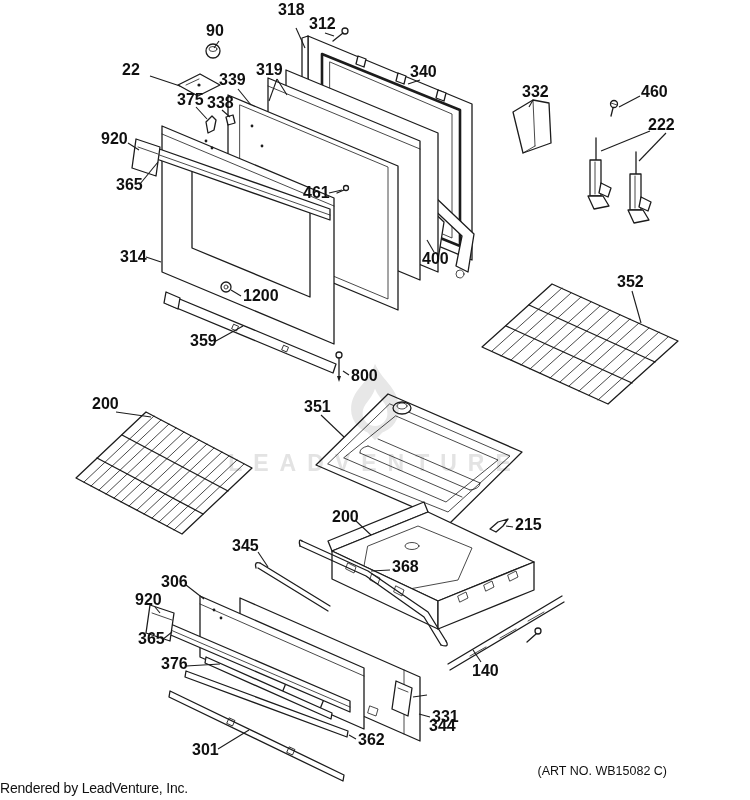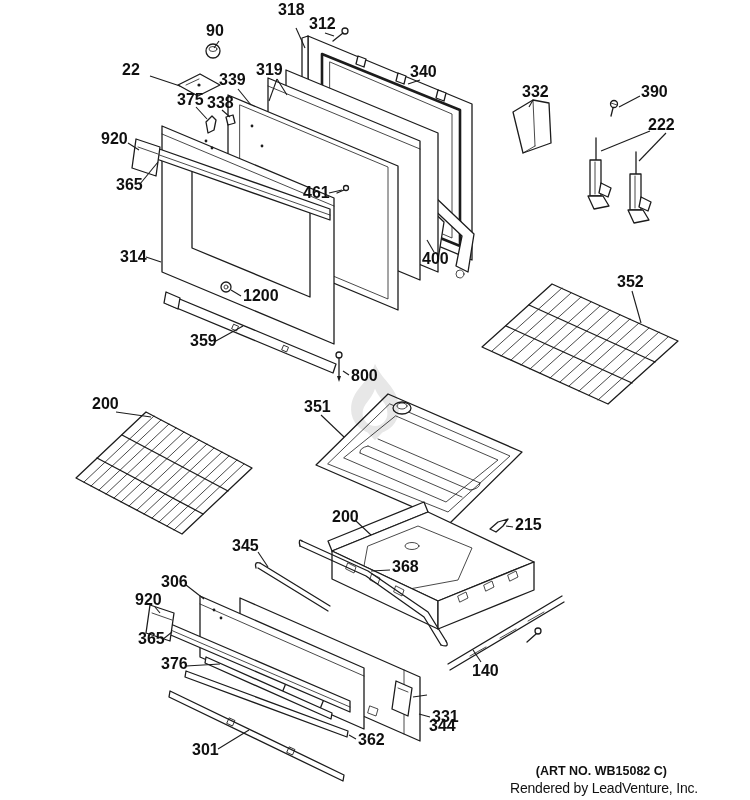--- a/index.html
+++ b/index.html
@@ -9,22 +9,22 @@
   .ln{stroke:#1c1c1c;stroke-width:1.3;fill:none;stroke-linejoin:round;stroke-linecap:round;}
   .wh{stroke:#1c1c1c;stroke-width:1.3;fill:#ffffff;stroke-linejoin:round;}
   .fine{stroke:#1c1c1c;stroke-width:0.8;fill:none;stroke-linecap:round;}
   .thick{stroke:#1c1c1c;stroke-width:2.6;fill:none;stroke-linejoin:round;}
   .leader{stroke:#1c1c1c;stroke-width:1.1;}
   .dot{fill:#1c1c1c;}
   .callout{position:absolute;font-weight:bold;font-size:16px;color:#101010;line-height:1;white-space:nowrap;}
   .watermark{position:absolute;left:225px;top:360px;width:300px;text-align:center;
              mix-blend-mode:multiply;pointer-events:none;}
   .wm-text{font-size:23px;font-weight:bold;letter-spacing:11px;color:#e3e3e3;white-space:nowrap;}
-  .art-no{position:absolute;right:83px;top:764px;font-weight:bold;font-size:12.5px;color:#111;}
-  .credit{position:absolute;left:0;top:780px;width:698px;text-align:right;font-size:14px;
+  .art-no{position:absolute;right:83px;top:764px;font-weight:normal;font-size:12.5px;color:#111;}
+  .credit{position:absolute;left:0;top:780px;width:698px;text-align:left;font-size:14px;
           letter-spacing:-0.2px;color:#111;}
 </style>
 </head>
 <body>
 
 <div class="stage">
 
   <svg class="art" width="750" height="800" viewBox="0 0 750 800">
 
     <g>
@@ -321,21 +321,21 @@
   <div class="callout" style="left:177px;top:92px">375</div>
   <div class="callout" style="left:101px;top:131px">920</div>
   <div class="callout" style="left:116px;top:177px">365</div>
   <div class="callout" style="left:303px;top:185px">461</div>
   <div class="callout" style="left:120px;top:249px">314</div>
   <div class="callout" style="left:243px;top:288px">1200</div>
   <div class="callout" style="left:190px;top:333px">359</div>
   <div class="callout" style="left:351px;top:368px">800</div>
   <div class="callout" style="left:410px;top:64px">340</div>
   <div class="callout" style="left:522px;top:84px">332</div>
-  <div class="callout" style="left:641px;top:84px">390</div>
+  <div class="callout" style="left:641px;top:84px">460</div>
   <div class="callout" style="left:648px;top:117px">222</div>
   <div class="callout" style="left:422px;top:251px">400</div>
   <div class="callout" style="left:617px;top:274px">352</div>
   <div class="callout" style="left:92px;top:396px">200</div>
   <div class="callout" style="left:304px;top:399px">351</div>
   <div class="callout" style="left:332px;top:509px">200</div>
   <div class="callout" style="left:515px;top:517px">215</div>
   <div class="callout" style="left:232px;top:538px">345</div>
   <div class="callout" style="left:392px;top:559px">368</div>
   <div class="callout" style="left:161px;top:574px">306</div>
@@ -347,18 +347,19 @@
   <div class="callout" style="left:432px;top:709px">331</div>
   <div class="callout" style="left:358px;top:732px">362</div>
   <div class="callout" style="left:192px;top:742px">301</div>
 
   <div class="watermark">
     <svg width="86" height="86" viewBox="0 0 90 90">
       <path d="M45,4 C54,24 70,29 70,52 A25,25 0 1,1 20,52 C20,31 37,26 45,4 Z" fill="#e7e7e7"></path>
       <path d="M45,30 C50,42 58,44 58,56 A13,13 0 1,1 32,56 C32,46 41,42 45,30 Z" fill="#ffffff"></path>
       <path d="M24,62 L45,84 L66,62 L58,62 L45,75 L32,62 Z" fill="#e7e7e7"></path>
     </svg>
+    <div class="wm-text">LEADVENTURE</div>
   </div>
 
   <div class="art-no">(ART NO. WB15082 C)</div>
   <div class="credit">Rendered by LeadVenture, Inc.</div>
 
 </div>
 
 </body></html>

